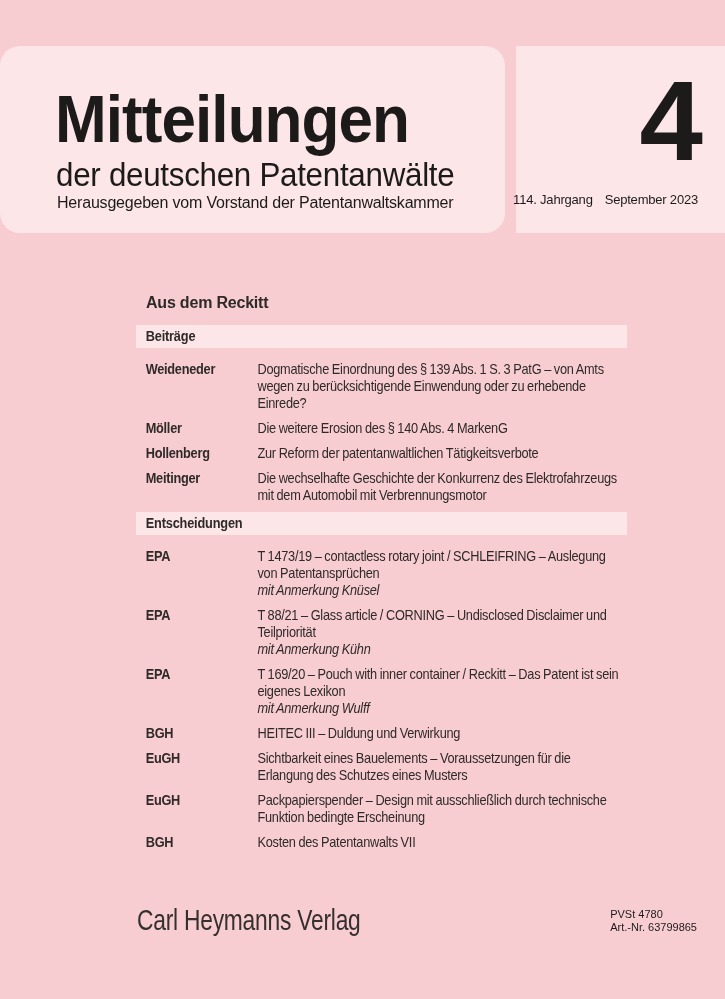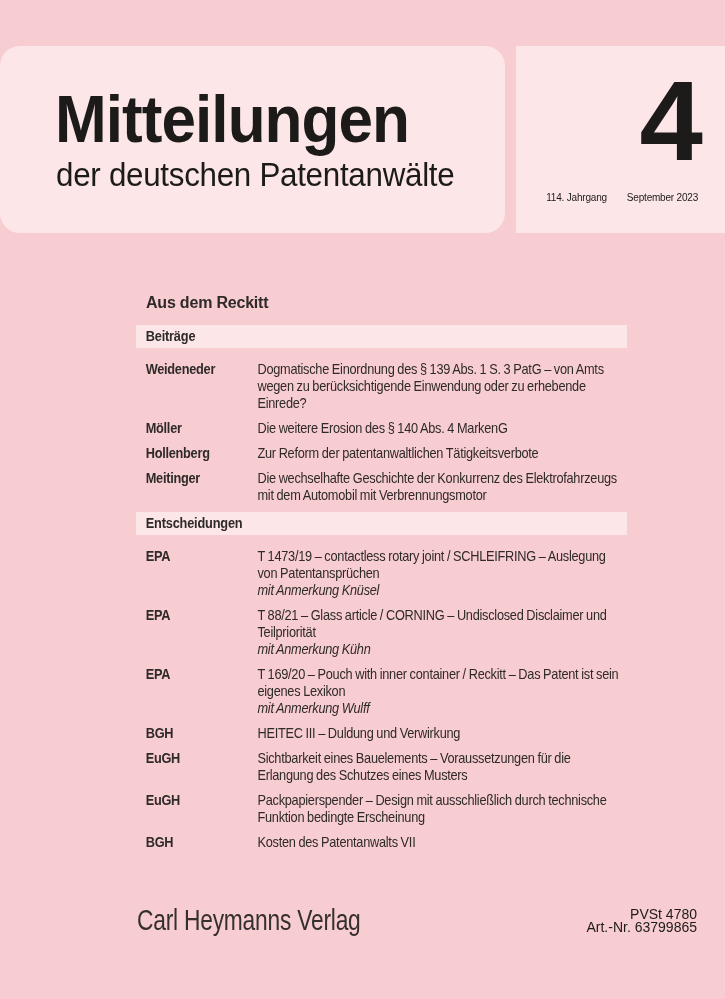--- a/index.html
+++ b/index.html
@@ -34,21 +34,21 @@
     font-size:16px;line-height:1.2;letter-spacing:-0.2px;
     color:var(--title);white-space:nowrap;
   }
   .issue-number{
     position:absolute;right:22px;top:18px;
     font-size:114px;font-weight:bold;line-height:1;
     color:var(--title);
   }
   .issue-meta{
     position:absolute;right:27px;top:146px;
-    display:flex;gap:20px;font-size:10px;letter-spacing:-0.2px;
+    display:flex;gap:12px;font-size:13px;letter-spacing:-0.2px;
     color:var(--title);white-space:nowrap;
   }
 
   
   .contents-heading{
     position:absolute;left:146px;top:294px;
     font-size:16px;font-weight:bold;letter-spacing:-0.2px;
   }
   .contents{
     position:absolute;left:136px;top:325px;width:558px;
@@ -69,32 +69,33 @@
 
   
   .publisher-name{
     position:absolute;left:137px;top:903px;
     font-size:30px;line-height:1.1;letter-spacing:-0.3px;
     transform:scaleX(0.76);transform-origin:left top;
     color:#35302e;white-space:nowrap;
   }
   .footer-right{
     position:absolute;right:28px;top:908px;
-    text-align:right;font-size:14px;line-height:13px;color:var(--title);margin-left:20px;
+    font-size:11px;line-height:13px;color:var(--title);margin-left:20px;
   }
 </style>
 </head>
 <body>
 
 <div class="page">
 
   <header>
     <div class="box-left">
       <h1 class="journal-title">Mitteilungen</h1>
       <div class="journal-subtitle">der deutschen Patentanwälte</div>
+      <div class="publisher-line">Herausgegeben vom Vorstand der Patentanwaltskammer</div>
     </div>
     <div class="box-right">
       <div class="issue-number">4</div>
       <div class="issue-meta">
         <span>114. Jahrgang</span>
         <span>September 2023</span>
       </div>
     </div>
   </header>
 

